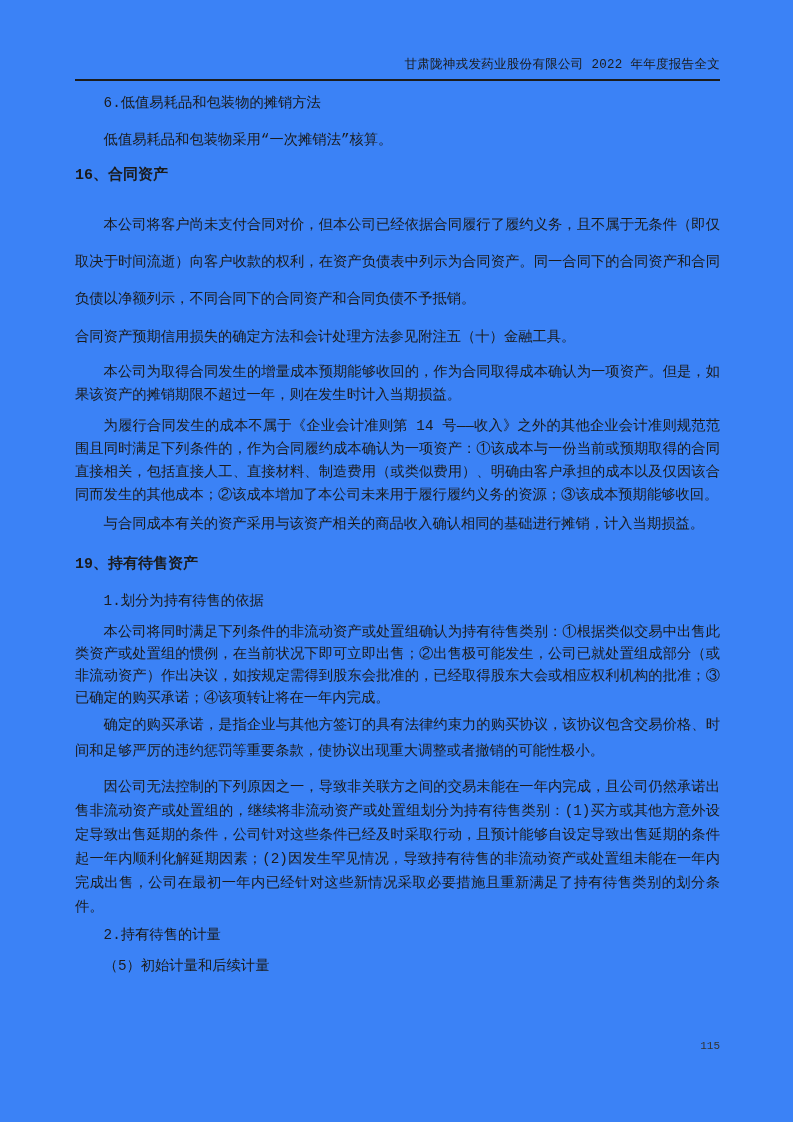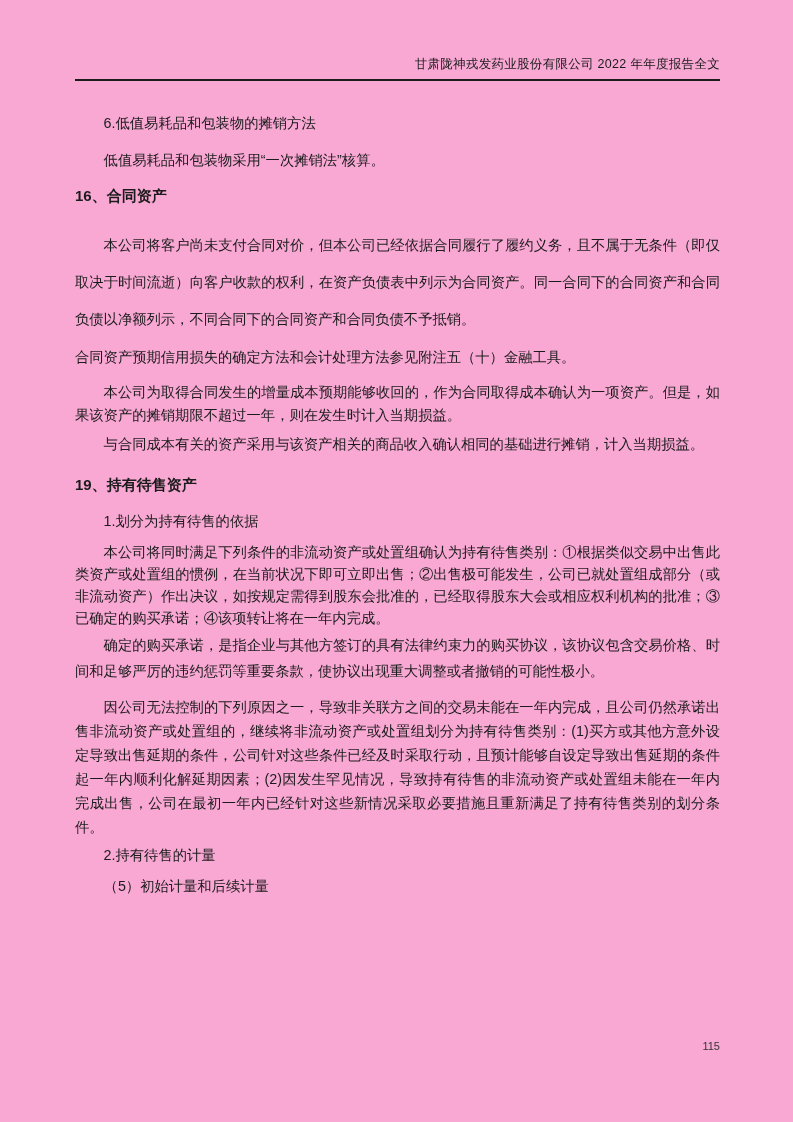--- a/index.html
+++ b/index.html
@@ -4,22 +4,22 @@
 <style>
   html, body {
     margin: 0;
     padding: 0;
     background: #ffffff;
   }
   .page {
     position: relative;
     width: 793px;
     height: 1122px;
-    background: #f9a8d4;
-    font-family: Liberation Sans, sans-serif;
+    background: #3b82f6;
+    font-family: Liberation Mono, monospace;
     color: #1b1b1b;
     overflow: hidden;
   }
   .page-header {
     position: absolute;
     left: 75px;
     width: 645px;
     top: 56px;
     text-align: right;
     font-size: 12.5px;
@@ -32,21 +32,21 @@
     left: 75px;
     width: 645px;
     top: 79px;
     border-top: 2px solid #1c1c1c;
     height: 0;
   }
   .content {
     position: absolute;
     left: 75px;
     width: 645px;
-    top: 104px;
+    top: 84px;
     font-size: 14.3px;
     color: #1b1b1b;
   }
   .content p {
     margin: 0;
     text-align: justify;
     text-justify: inter-ideograph;
     word-break: break-all;
   }
   .ind { text-indent: 2em; }
@@ -93,20 +93,21 @@
 
     <p class="heading" style="margin-top:13px">16、合同资产</p>
 
     <p class="ind lh37" style="margin-top:20px">本公司将客户尚未支付合同对价，但本公司已经依据合同履行了履约义务，且不属于无条件（即仅取决于时间流逝）向客户收款的权利，在资产负债表中列示为合同资产。同一合同下的合同资产和合同负债以净额列示，不同合同下的合同资产和合同负债不予抵销。</p>
 
     <p class="noind lh22" style="margin-top:8px">合同资产预期信用损失的确定方法和会计处理方法参见附注五（十）金融工具。</p>
 
 
     <p class="ind lh23" style="margin-top:13px">本公司为取得合同发生的增量成本预期能够收回的，作为合同取得成本确认为一项资产。但是，如果该资产的摊销期限不超过一年，则在发生时计入当期损益。</p>
 
+    <p class="ind lh23" style="margin-top:8px">为履行合同发生的成本不属于《企业会计准则第 14 号——收入》之外的其他企业会计准则规范范围且同时满足下列条件的，作为合同履约成本确认为一项资产：①该成本与一份当前或预期取得的合同直接相关，包括直接人工、直接材料、制造费用（或类似费用）、明确由客户承担的成本以及仅因该合同而发生的其他成本；②该成本增加了本公司未来用于履行履约义务的资源；③该成本预期能够收回。</p>
 
     <p class="ind lh23" style="margin-top:6px">与合同成本有关的资产采用与该资产相关的商品收入确认相同的基础进行摊销，计入当期损益。</p>
 
     <p class="heading" style="margin-top:17px">19、持有待售资产</p>
 
     <p class="ind lh23" style="margin-top:14px">1.划分为持有待售的依据</p>
 
     <p class="ind lh22" style="margin-top:8px">本公司将同时满足下列条件的非流动资产或处置组确认为持有待售类别：①根据类似交易中出售此类资产或处置组的惯例，在当前状况下即可立即出售；②出售极可能发生，公司已就处置组成部分（或非流动资产）作出决议，如按规定需得到股东会批准的，已经取得股东大会或相应权利机构的批准；③已确定的购买承诺；④该项转让将在一年内完成。</p>
 
     <p class="ind lh26" style="margin-top:3px">确定的购买承诺，是指企业与其他方签订的具有法律约束力的购买协议，该协议包含交易价格、时间和足够严厉的违约惩罚等重要条款，使协议出现重大调整或者撤销的可能性极小。</p>

